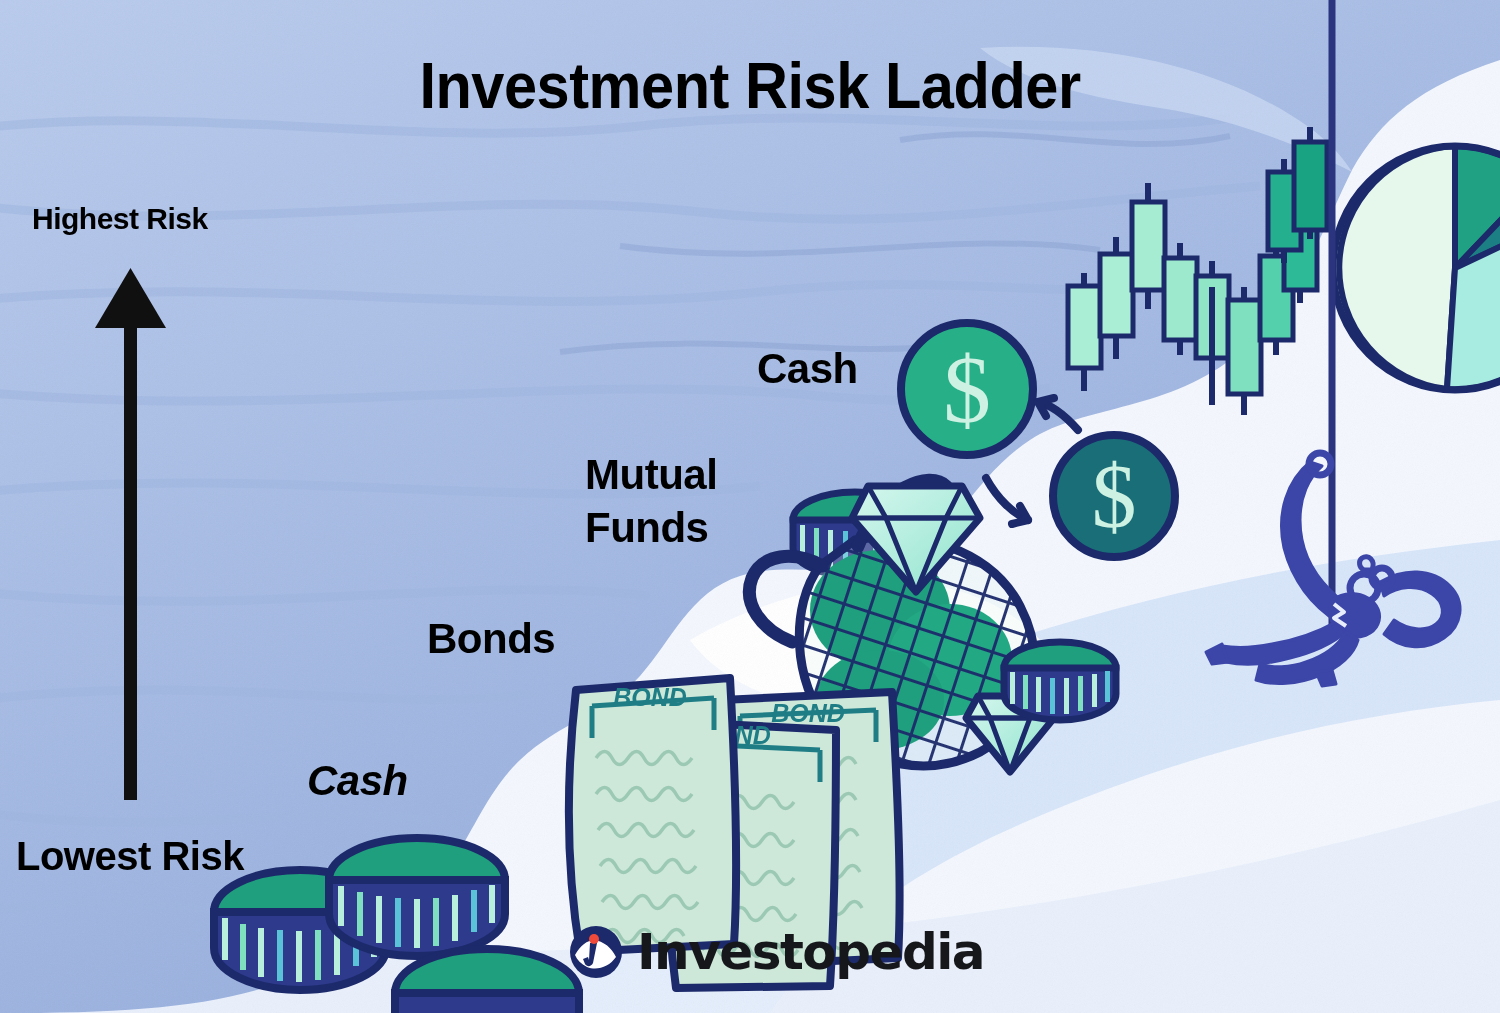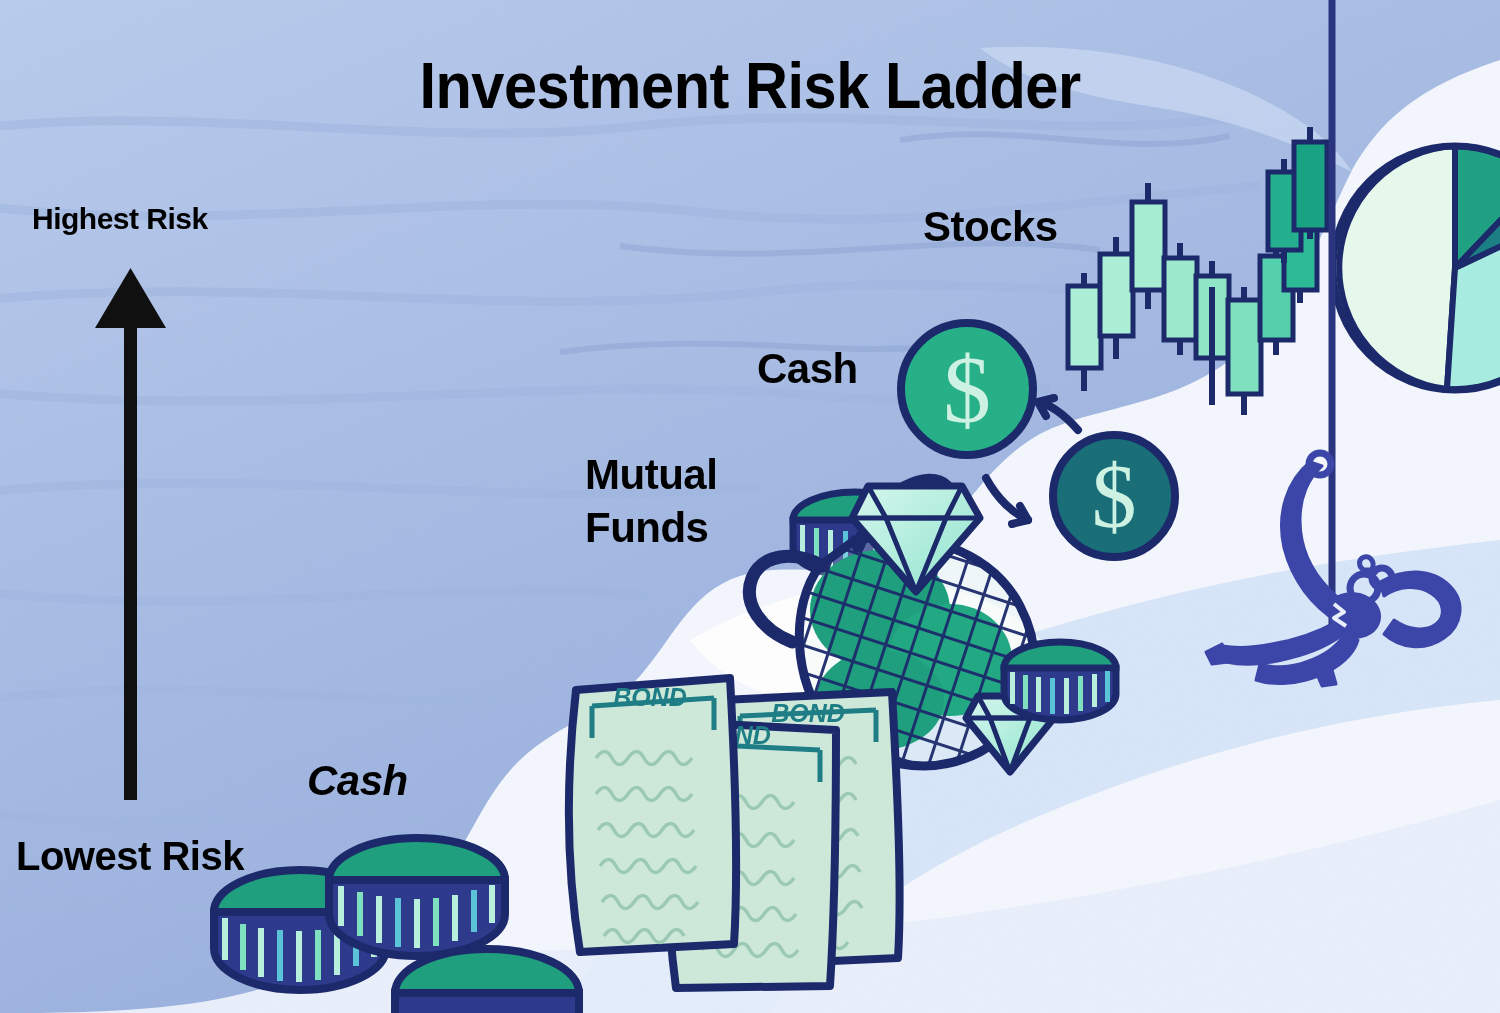--- a/index.html
+++ b/index.html
@@ -385,21 +385,30 @@
       <ellipse cx="487" cy="993" rx="92" ry="44" fill="#1f9f7d" stroke="#1c2a6b" stroke-width="8"></ellipse>
       <path d="M 395 993 L 395 1030 A 92 44 0 0 0 579 1030 L 579 993 Z" fill="#2e3a8c" stroke="#1c2a6b" stroke-width="8"></path>
     </g>
   </svg>
 
   <div class="txt" id="title">Investment Risk Ladder</div>
   <div class="txt" id="lbl-highest">Highest Risk</div>
   <div class="txt" id="lbl-lowest">Lowest Risk</div>
 
   <div class="txt" id="lbl-cash">Cash</div>
+  <div class="txt" id="lbl-bonds">Bonds</div>
   <div class="txt" id="lbl-mutual">
     <div>Mutual</div>
     <div>Funds</div>
   </div>
   <div class="txt" id="lbl-etfs">Cash</div>
-  <div class="txt" id="lbl-stocks">Stocks</div>
-
+
+  <div id="logo">
+    <svg width="54" height="54" viewBox="0 0 54 54">
+      <circle cx="27" cy="27" r="26" fill="#1c2a6b"></circle>
+      <path d="M 6 30 C 14 16 24 12 34 18 C 40 21 44 26 47 32 C 40 42 28 46 18 42 C 12 39 8 35 6 30 Z" fill="#ffffff"></path>
+      <path d="M 21 18 L 28 18 L 24 38 C 22 42 18 42 16 39 L 14 34 L 19 32 L 20 35 Z" fill="#1c2a6b"></path>
+      <circle cx="25" cy="14" r="5" fill="#f04a3a"></circle>
+    </svg>
+    <span class="wordmark">Investopedia</span>
+  </div>
 
 </div>
 
 </body></html>

